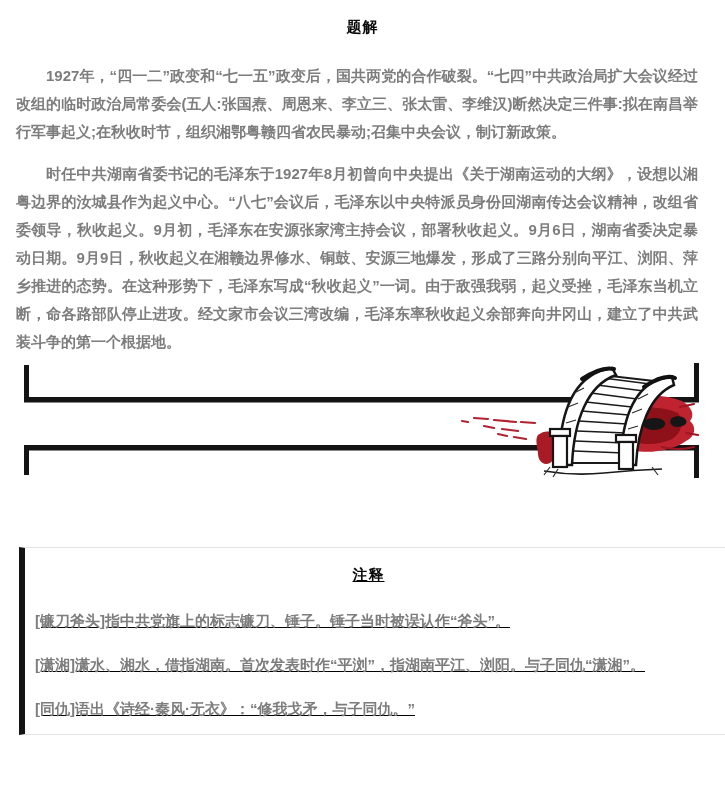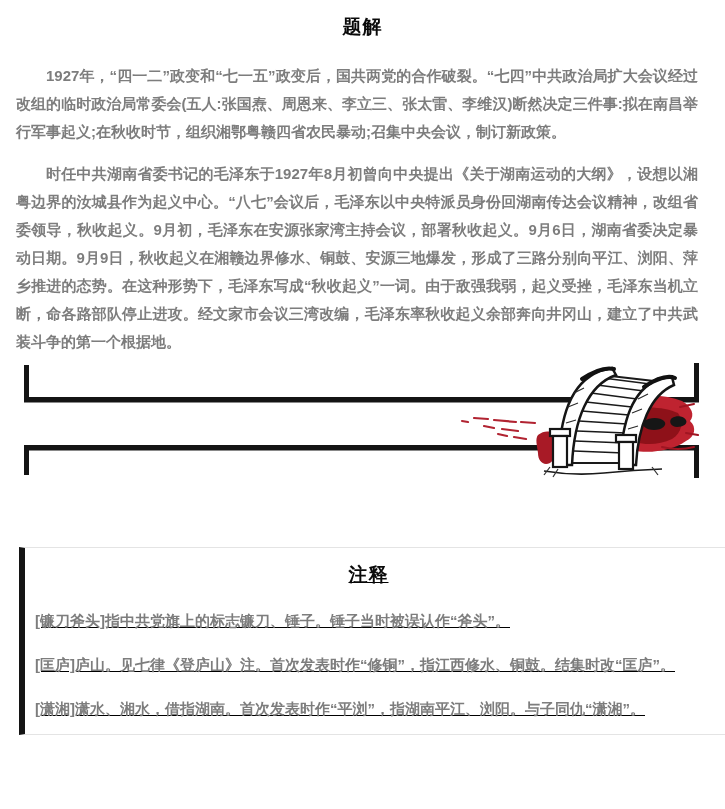--- a/index.html
+++ b/index.html
@@ -1,19 +1,19 @@
 <!DOCTYPE html>
 <html lang="zh"><head>
 <meta charset="utf-8">
 <style>
   html,body{margin:0;padding:0;background:#ffffff;}
   body{font-family:"Liberation Sans","DejaVu Sans",sans-serif;}
   .page{position:relative;width:725px;height:809px;background:#ffffff;overflow:hidden;}
 
-  .sec-title{margin:0;text-align:center;font-size:19px;line-height:26px;
+  .sec-title{margin:0;text-align:center;font-size:15px;line-height:26px;
              font-weight:700;color:#0a0a0a;letter-spacing:1px;}
 
   .tijie{position:absolute;top:14px;left:0;right:0;}
   .tijie-body{margin:22px 27px 0 16px;}
   .tijie-body p{margin:0 0 14px 0;font-size:15px;line-height:28px;color:#7d7d7d;
                 font-weight:700;text-align:justify;text-indent:2em;
                 text-justify:inter-ideograph;}
 
   .figure{position:absolute;top:363px;left:22px;width:679px;height:117px;
           margin:0;padding:0;background:#fff;}
@@ -108,17 +108,17 @@
             <path d="M536,106 l -5,8"></path>
             <path d="M630,104 l 6,8"></path>
         </g>
       </g>
     </svg>
   </figure>
 
   <section class="notes">
     <h2 class="sec-title">注释</h2>
     <p class="note-item">[镰刀斧头]指中共党旗上的标志镰刀、锤子。锤子当时被误认作“斧头”。</p>
-    <p class="note-item">[匡庐]庐山。见七律《登庐山》注。首次发表时作“修铜”，指江西修水、铜鼓。结集时改“匡庐”。</p>
     <p class="note-item">[潇湘]潇水、湘水，借指湖南。首次发表时作“平浏”，指湖南平江、浏阳。与子同仇“潇湘”。</p>
+    <p class="note-item">[同仇]语出《诗经·秦风·无衣》：“修我戈矛，与子同仇。”</p>
   </section>
 
 </div>
 
 </body></html>

